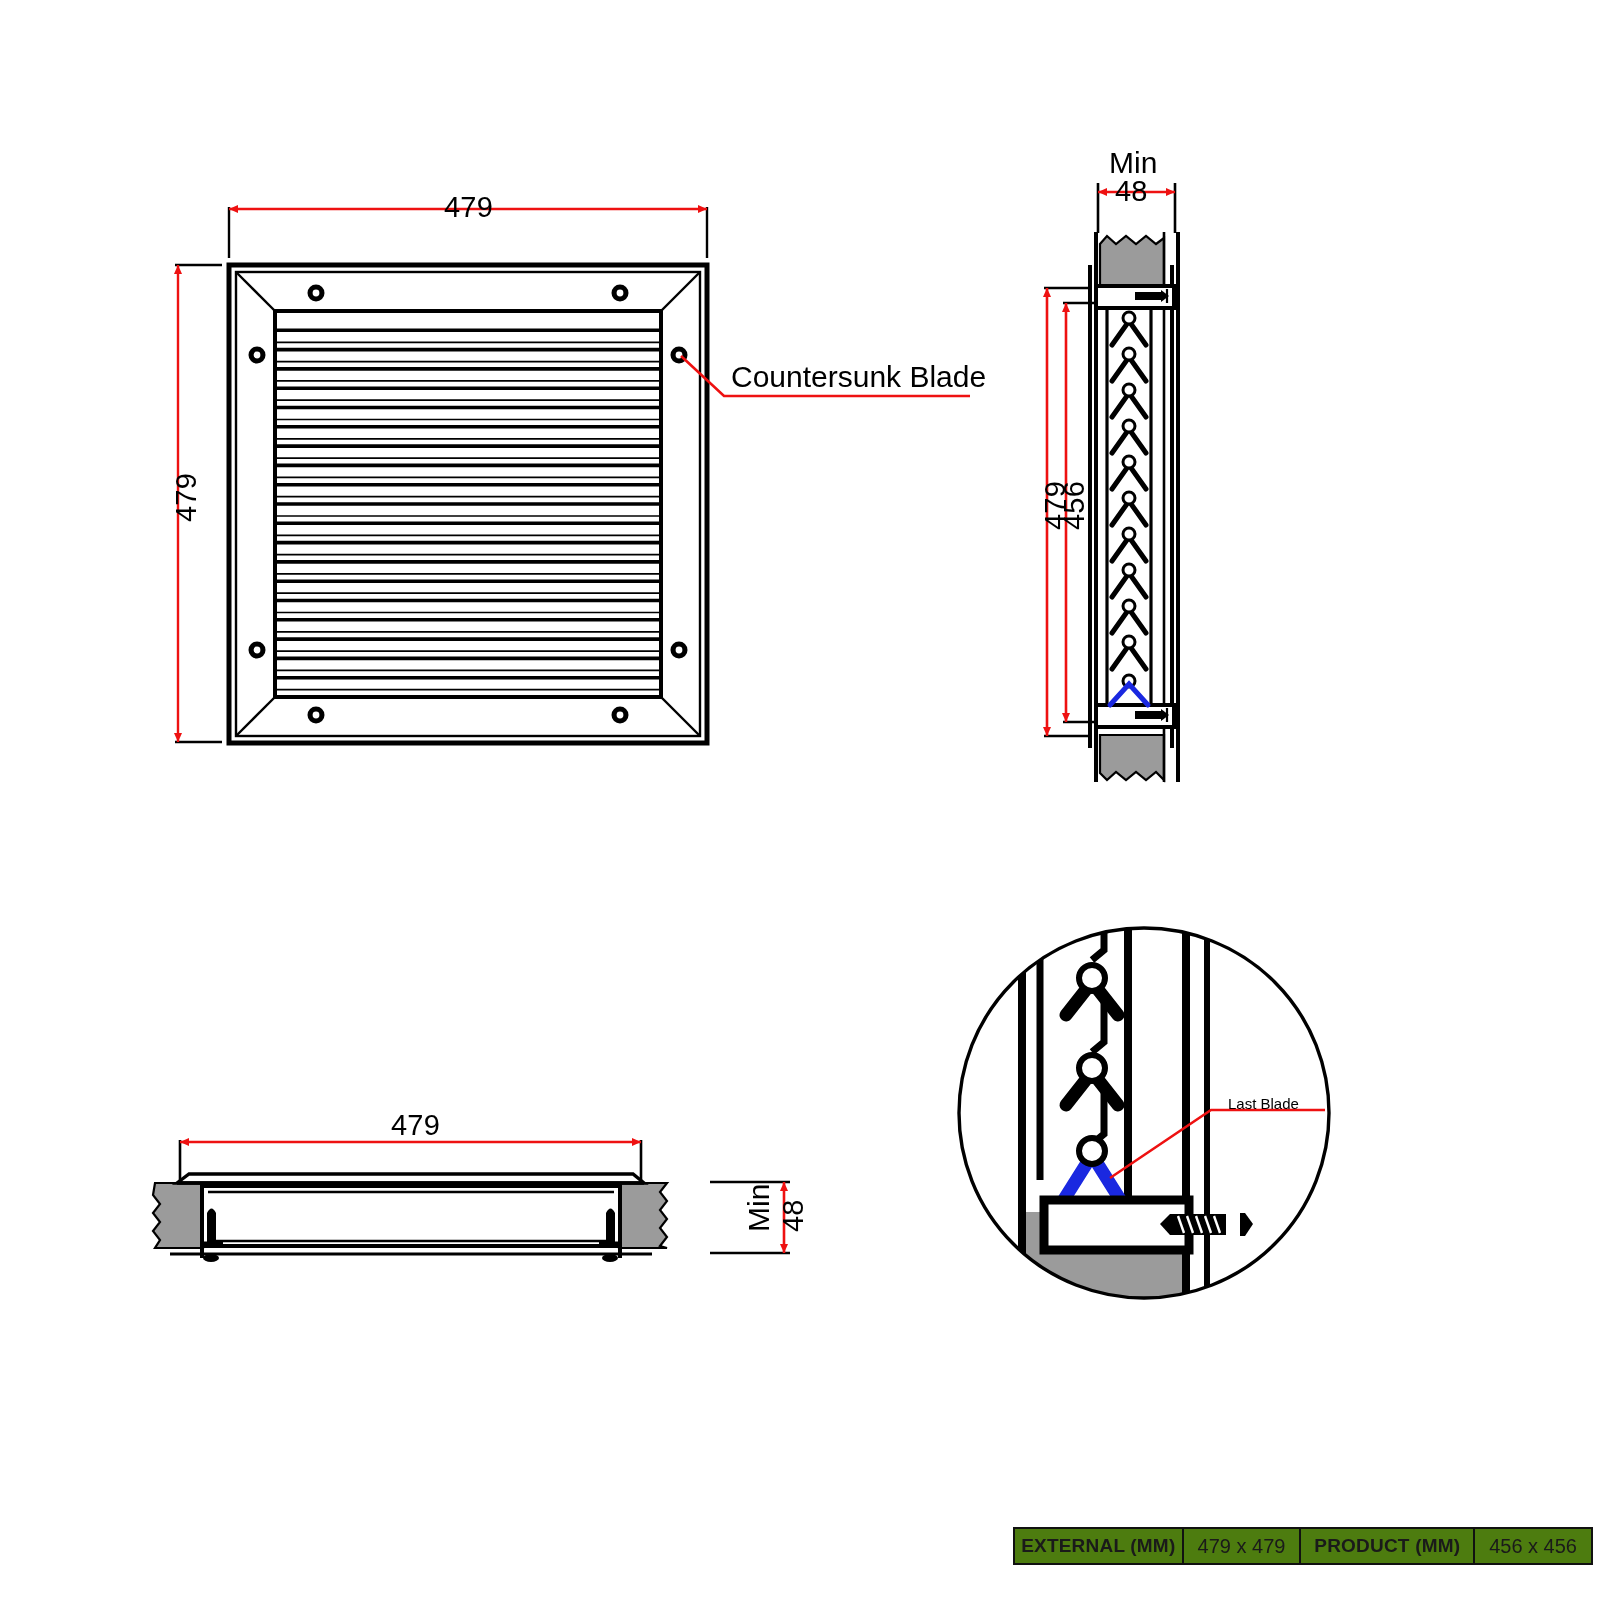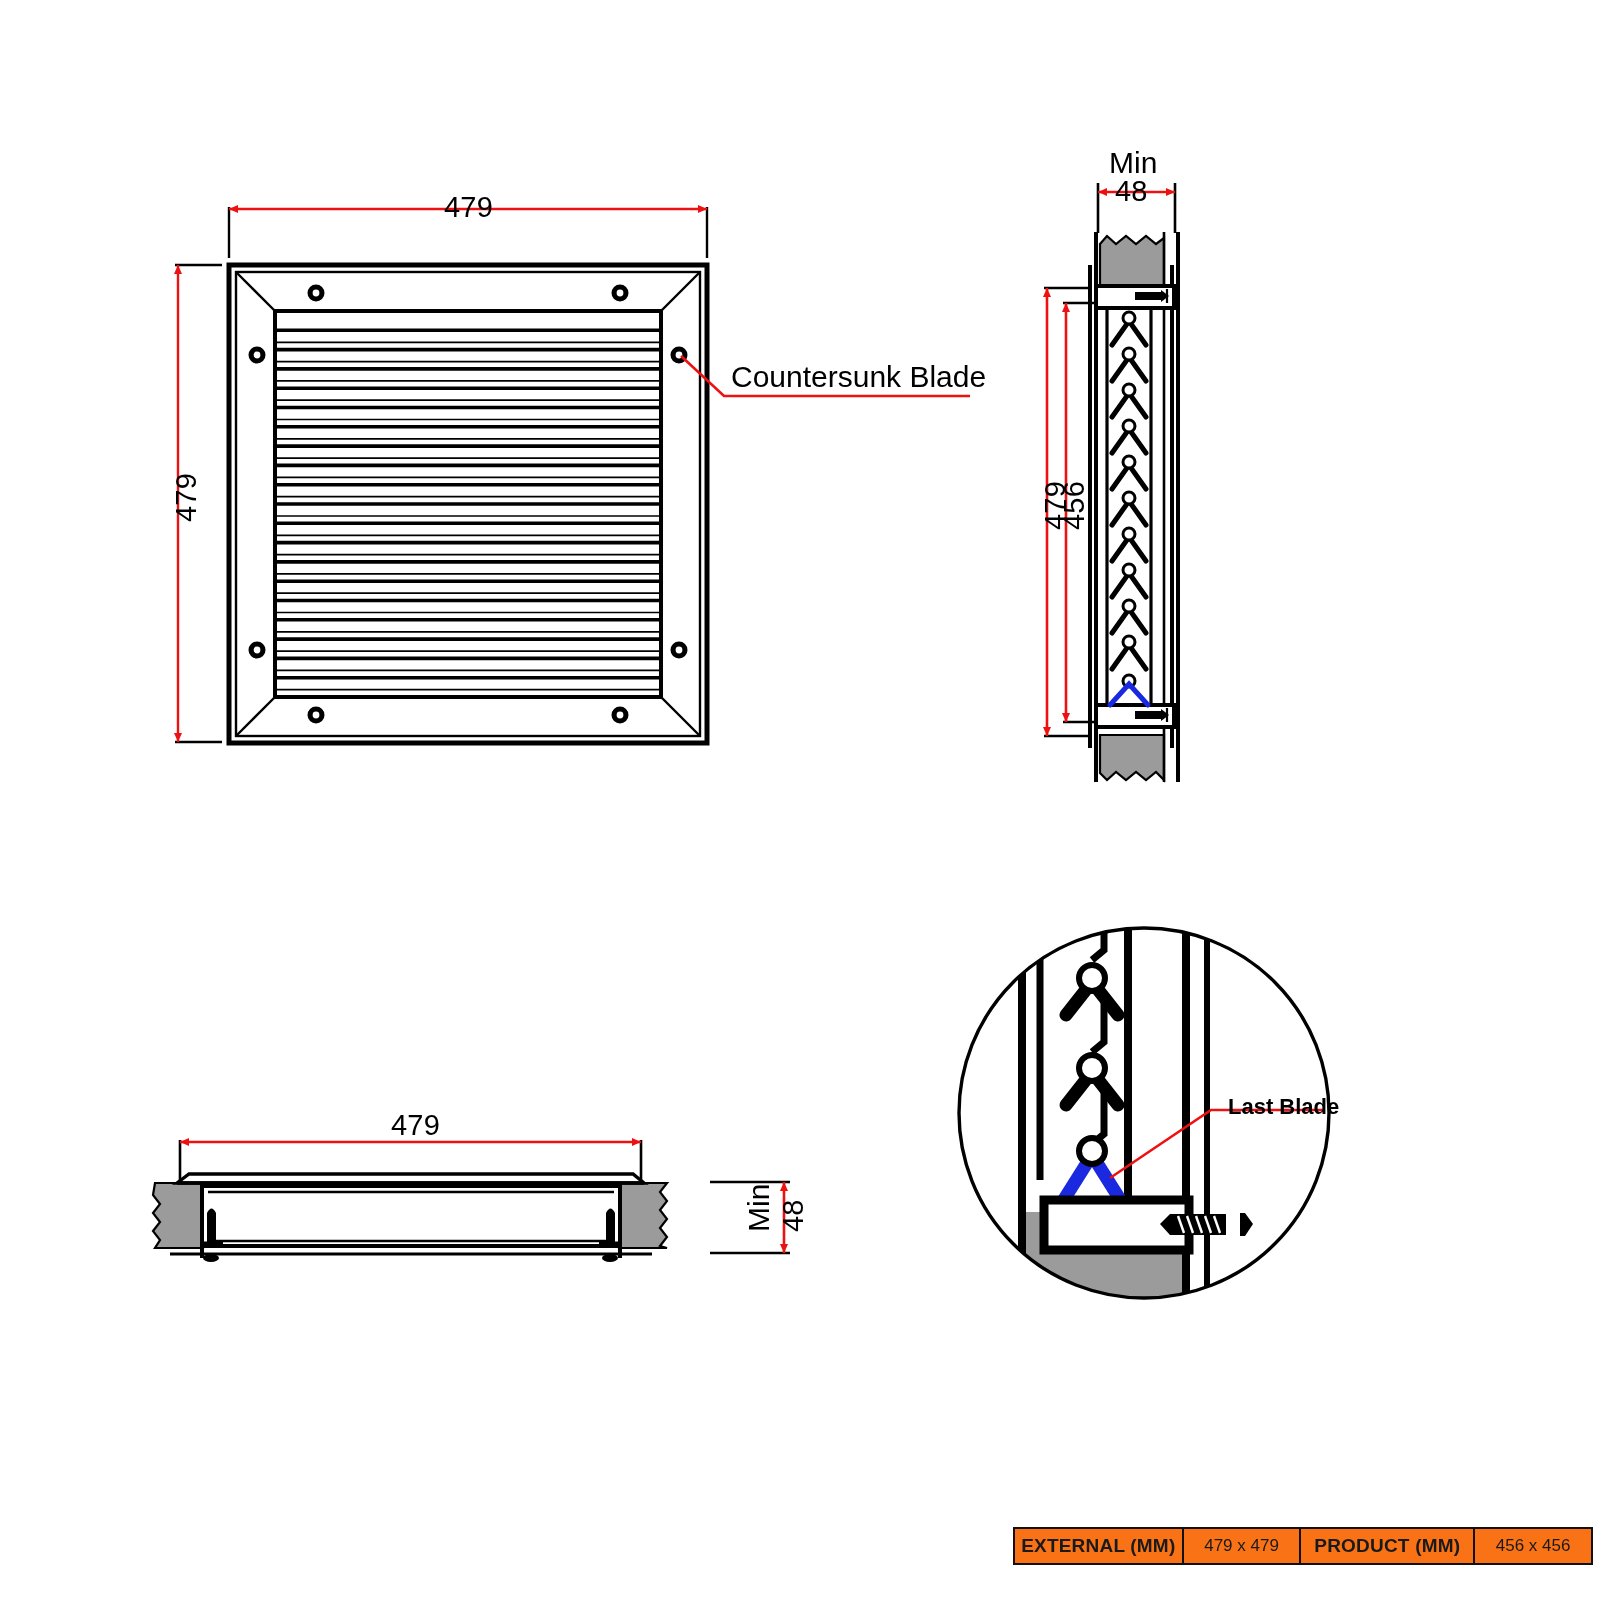--- a/index.html
+++ b/index.html
@@ -23,45 +23,45 @@
   }
   .txt {
     position: absolute;
     font-family: "Liberation Sans", sans-serif;
     color: #000000;
     white-space: nowrap;
     line-height: 1;
   }
   .dim-label { font-size: 29px; letter-spacing: 0.2px; }
   .note-label { font-size: 30px; }
-  .note-label-sm { font-size: 22px; font-weight: bold; }
+  .note-label-sm { font-size: 15px; }
   .rot90 { transform: rotate(-90deg); transform-origin: 0 0; }
 
   
   #spec-table {
     position: absolute;
     left: 1013px;
     top: 1527px;
     width: 580px;
     border-collapse: collapse;
     table-layout: fixed;
   }
   #spec-table td {
     border: 2px solid #111111;
     height: 34px;
     text-align: center;
     vertical-align: middle;
     font-family: "Liberation Sans", sans-serif;
     font-size: 19px;
     color: #1a1a1a;
     padding: 0 2px;
-    background: #f97316;
+    background: #4d7c0f;
   }
   #spec-table td.hdr { font-weight: bold; letter-spacing: 0.2px; }
-  #spec-table td.val { font-weight: normal; font-size: 17px; }
+  #spec-table td.val { font-weight: normal; font-size: 20px; }
 </style>
 </head>
 <body>
 
 <div id="root">
 
   <svg class="layer" viewBox="0 0 1600 1600">
     <defs>
       <marker id="arrR" markerWidth="10" markerHeight="8" refX="9" refY="4" orient="auto" markerUnits="userSpaceOnUse">
         <path d="M0,0 L9,4 L0,8 z" fill="#ee1111"></path>

